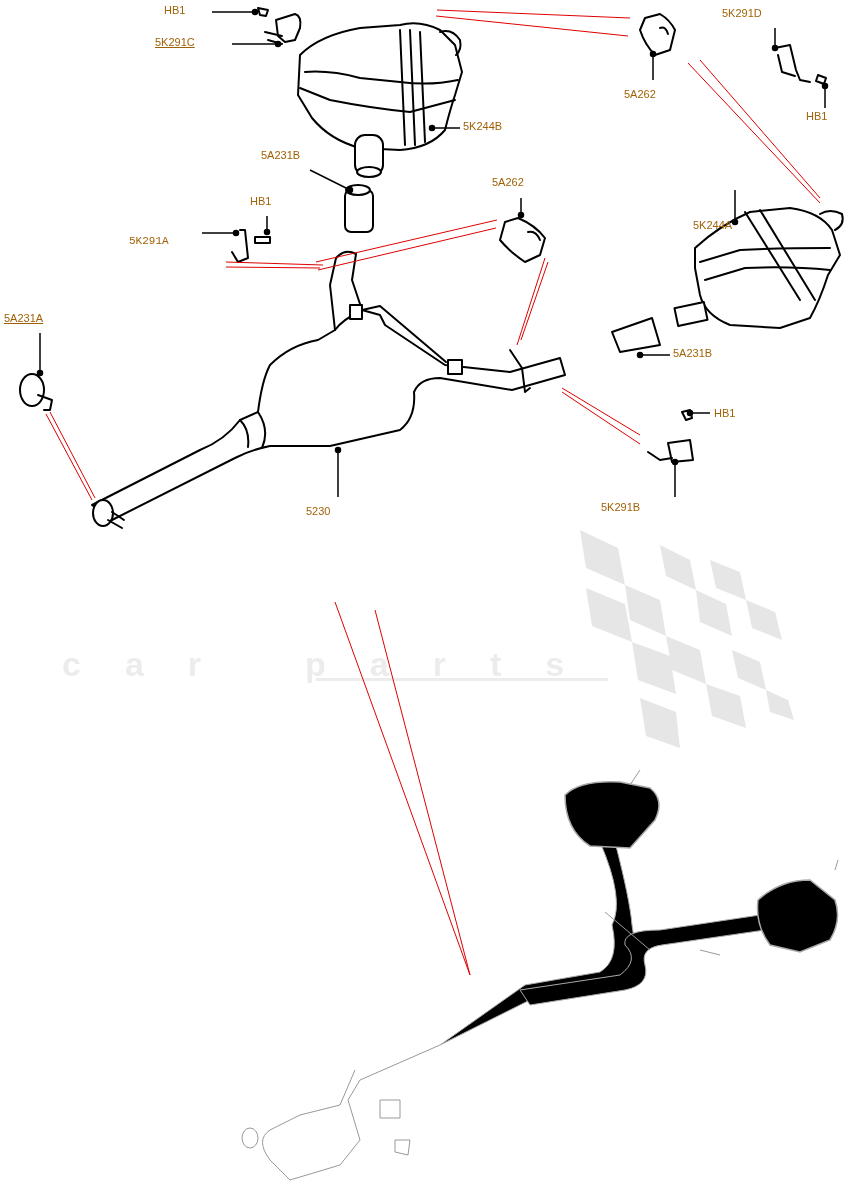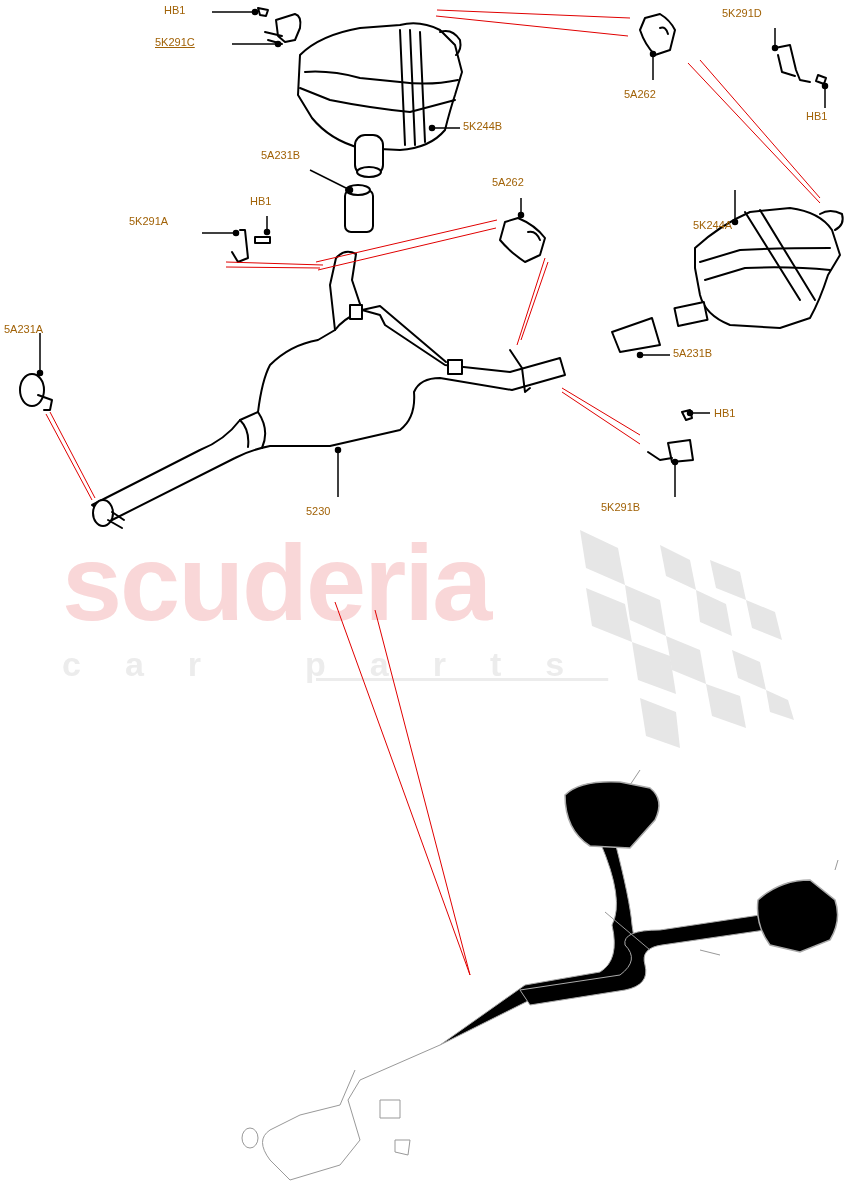--- a/index.html
+++ b/index.html
@@ -7,21 +7,20 @@
   svg.art { position: absolute; left: 0; top: 0; }
   .lbl { position: absolute; color: #a16207; font-size: 11px; line-height: 1; white-space: nowrap; cursor: pointer; }
   .wm { position: absolute; font-family: "Liberation Sans", sans-serif; font-weight: bold; color: #f9d7d8; user-select: none; }
   .wm2 { position: absolute; font-family: "Liberation Sans", sans-serif; font-weight: bold; color: #ececec; letter-spacing: 58px; user-select: none; }
 </style>
 </head>
 <body>
 
 <div id="stage">
 
-  <div class="wm" style="left:62px; top:520px; font-size:108px; letter-spacing:-2px;">scuderia</div>
   <div class="wm2" style="left:62px; top:645px; font-size:34px; letter-spacing:0;">
     <span style="letter-spacing:44px;">car</span><span style="display:inline-block;width:60px;"></span><span style="letter-spacing:44px;text-decoration:underline;">parts</span>
   </div>
   <svg class="art" width="854" height="1200">
     <g fill="#e6e6e6">
       <polygon points="580,530 618,548 625,585 586,568"></polygon>
       <polygon points="625,585 660,600 666,636 630,620"></polygon>
       <polygon points="586,588 625,604 632,642 592,626"></polygon>
       <polygon points="632,642 670,656 676,694 638,680"></polygon>
       <polygon points="660,545 690,560 696,590 666,576"></polygon>
@@ -169,20 +168,20 @@
   <div class="lbl" style="left:164px; top:5px;">HB1</div>
   <div class="lbl" style="left:155px; top:37px;text-decoration:underline;">5K291C</div>
   <div class="lbl" style="left:463px; top:121px;">5K244B</div>
   <div class="lbl" style="left:624px; top:89px;">5A262</div>
   <div class="lbl" style="left:722px; top:8px;">5K291D</div>
   <div class="lbl" style="left:806px; top:111px;">HB1</div>
   <div class="lbl" style="left:261px; top:150px;">5A231B</div>
   <div class="lbl" style="left:492px; top:177px;">5A262</div>
   <div class="lbl" style="left:693px; top:172px;margin-top:48px;">5K244A</div>
   <div class="lbl" style="left:250px; top:196px;">HB1</div>
-  <div class="lbl" style="left:129px; top:216px;">5K291A</div>
-  <div class="lbl" style="left:4px; top:324px;">5A231A</div>
+  <div class="lbl" style="left:129px; top:236px;font-family:Liberation Mono, monospace;">5K291A</div>
+  <div class="lbl" style="left:4px; top:313px;text-decoration:underline;">5A231A</div>
   <div class="lbl" style="left:673px; top:348px;">5A231B</div>
   <div class="lbl" style="left:714px; top:408px;">HB1</div>
   <div class="lbl" style="left:601px; top:502px;">5K291B</div>
   <div class="lbl" style="left:306px; top:506px;">5230</div>
 
 </div>
 
 </body></html>

